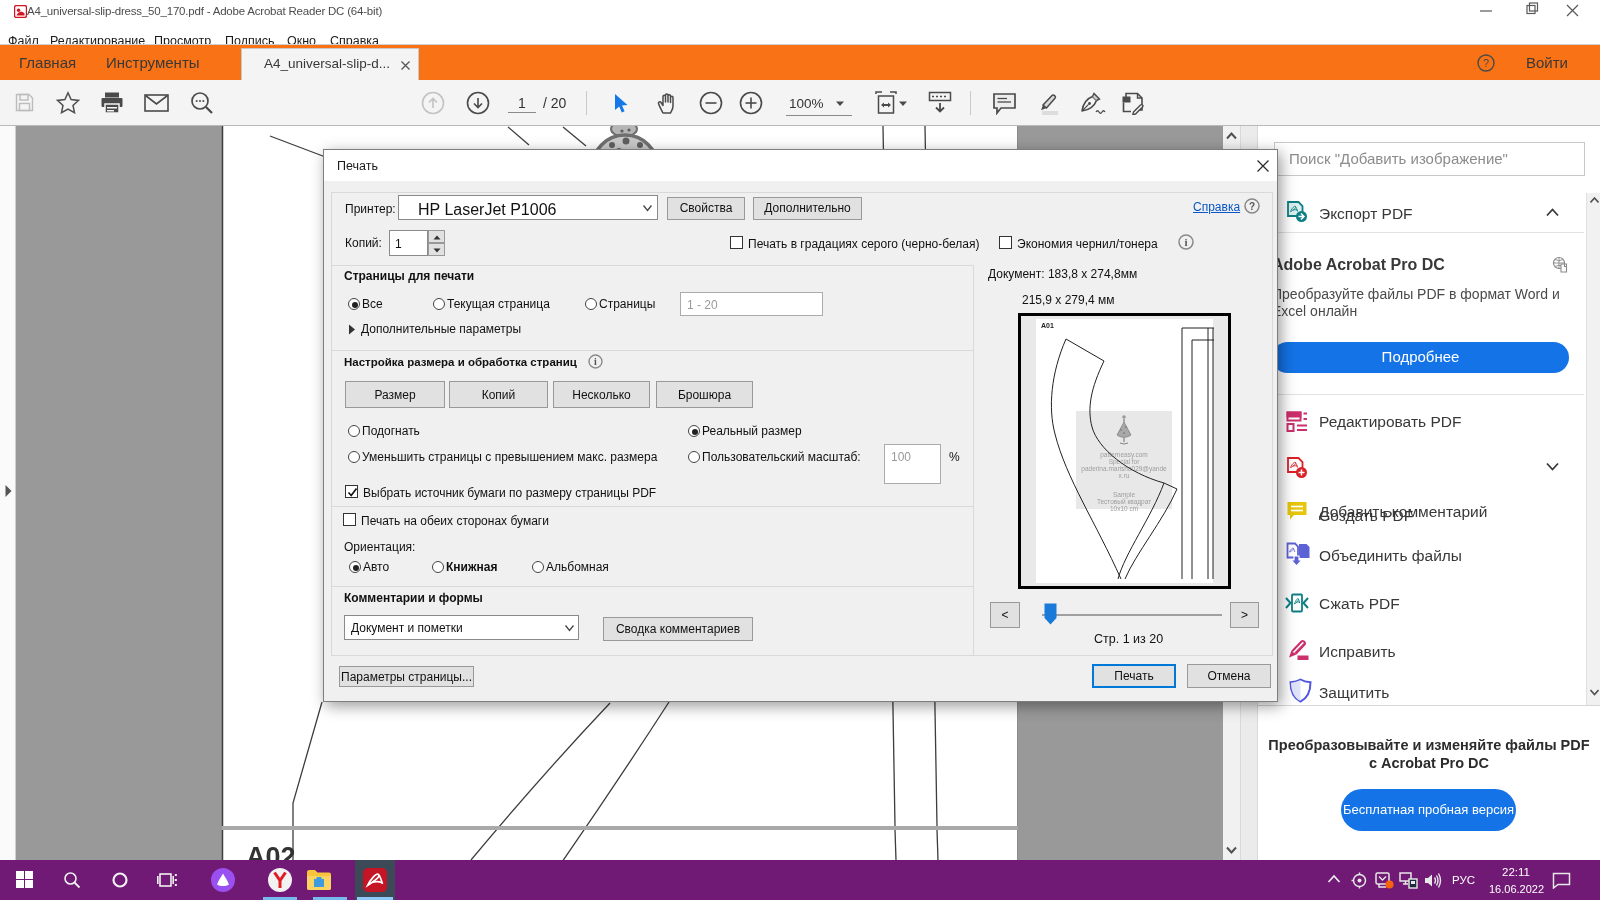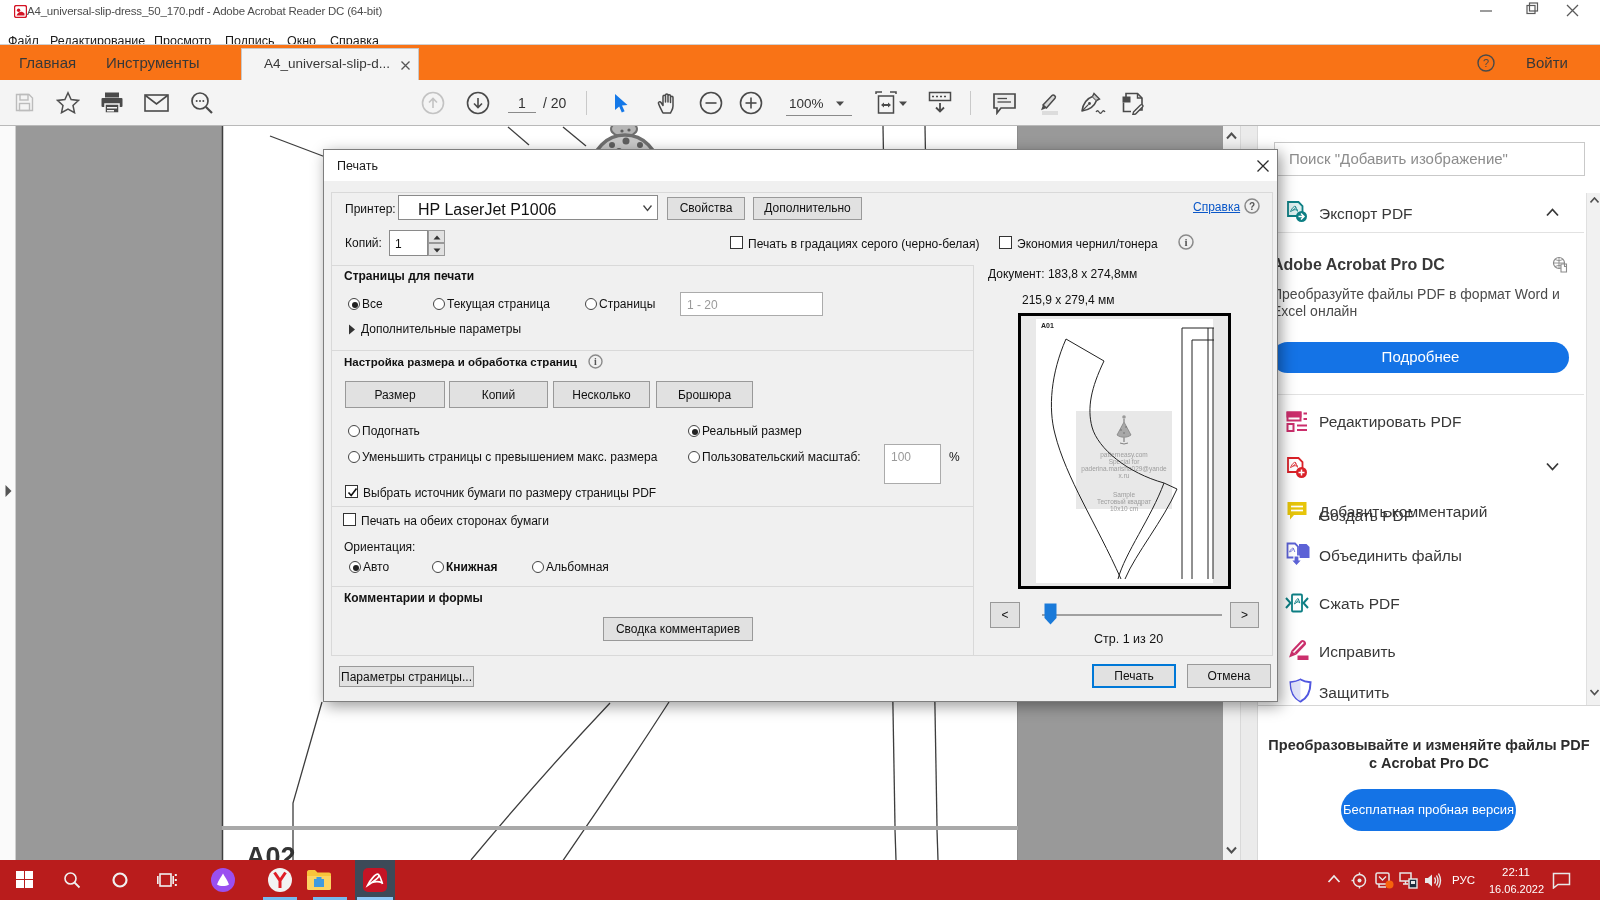--- a/index.html
+++ b/index.html
@@ -456,20 +456,26 @@
     <div class="abs txt" style="left:20px;top:390px;font-size:12px;color:#111;">Ориентация:</div>
     <div class="radio abs" style="left:25px;top:411px;"></div>
       <div class="radiodot abs" style="left:29px;top:415px;"></div>
     <div class="abs txt" style="left:39px;top:410px;font-size:12px;color:#111;">Авто</div>
     <div class="radio abs" style="left:108px;top:411px;"></div>
     <div class="abs txt" style="left:122px;top:410px;font-size:12px;color:#111;font-weight:bold;">Книжная</div>
     <div class="radio abs" style="left:208px;top:411px;"></div>
     <div class="abs txt" style="left:222px;top:410px;font-size:12px;color:#111;">Альбомная</div>
 
     <div class="abs txt" style="left:20px;top:441px;font-size:12px;font-weight:bold;color:#111;">Комментарии и формы</div>
+    <div class="abs" style="left:20px;top:465px;width:235px;height:25px;background:#fff;border:1px solid #8a8a8a;">
+      <div class="abs txt" style="left:6px;top:5px;font-size:12px;color:#111;">Документ и пометки</div>
+      <svg class="abs" style="left:220px;top:9px" width="9" height="7" viewBox="0 0 9 7">
+          <path d="M0.5 0.5 L4.5 5.5 L8.5 0.5" fill="none" stroke="#444" stroke-width="1.3"></path>
+        </svg>
+    </div>
     <div class="btn abs" style="left:279px;top:467px;width:150px;height:24px;">
         <span>Сводка комментариев</span>
       </div>
 
     <div class="abs txt" style="left:664px;top:117px;font-size:12px;color:#111;">Документ: 183,8 x 274,8мм</div>
     <div class="abs txt" style="left:698px;top:143px;font-size:12px;color:#111;">215,9 x 279,4 мм</div>
 
     <svg class="abs" style="left:694px;top:163px" width="213" height="276" viewBox="0 0 213 276">
       <rect x="1.5" y="1.5" width="210" height="273" fill="#e9e9e9" stroke="#000" stroke-width="3"></rect>
       <rect x="18" y="6" width="177" height="264" fill="#ffffff"></rect>
@@ -528,21 +534,21 @@
         <span>Параметры страницы...</span>
       </div>
     <div class="btn abs" style="left:768px;top:514px;width:84px;height:24px;border:2px solid #0078d7;">
         <span>Печать</span>
       </div>
     <div class="btn abs" style="left:863px;top:514px;width:84px;height:24px;">
         <span>Отмена</span>
       </div>
   </div>
 
-  <div class="abs" style="left:0;top:860px;width:1600px;height:40px;background:#b91c1c;z-index:20;padding-left:15px;" id="taskbar">
+  <div class="abs" style="left:0;top:860px;width:1600px;height:40px;background:#701a75;z-index:20;padding-left:15px;" id="taskbar">
 
     <svg class="abs" style="left:16px;top:11px" width="17" height="17" viewBox="0 0 17 17">
         <rect x="0" y="0" width="8" height="8" fill="#fff"></rect>
         <rect x="9" y="0" width="8" height="8" fill="#fff"></rect>
         <rect x="0" y="9" width="8" height="8" fill="#fff"></rect>
         <rect x="9" y="9" width="8" height="8" fill="#fff"></rect>
       </svg>
 
     <svg class="abs" style="left:63px;top:11px" width="18" height="18" viewBox="0 0 18 18">
         <circle cx="7.5" cy="7.5" r="5.5" fill="none" stroke="#f0f0f0" stroke-width="1.6"></circle>

